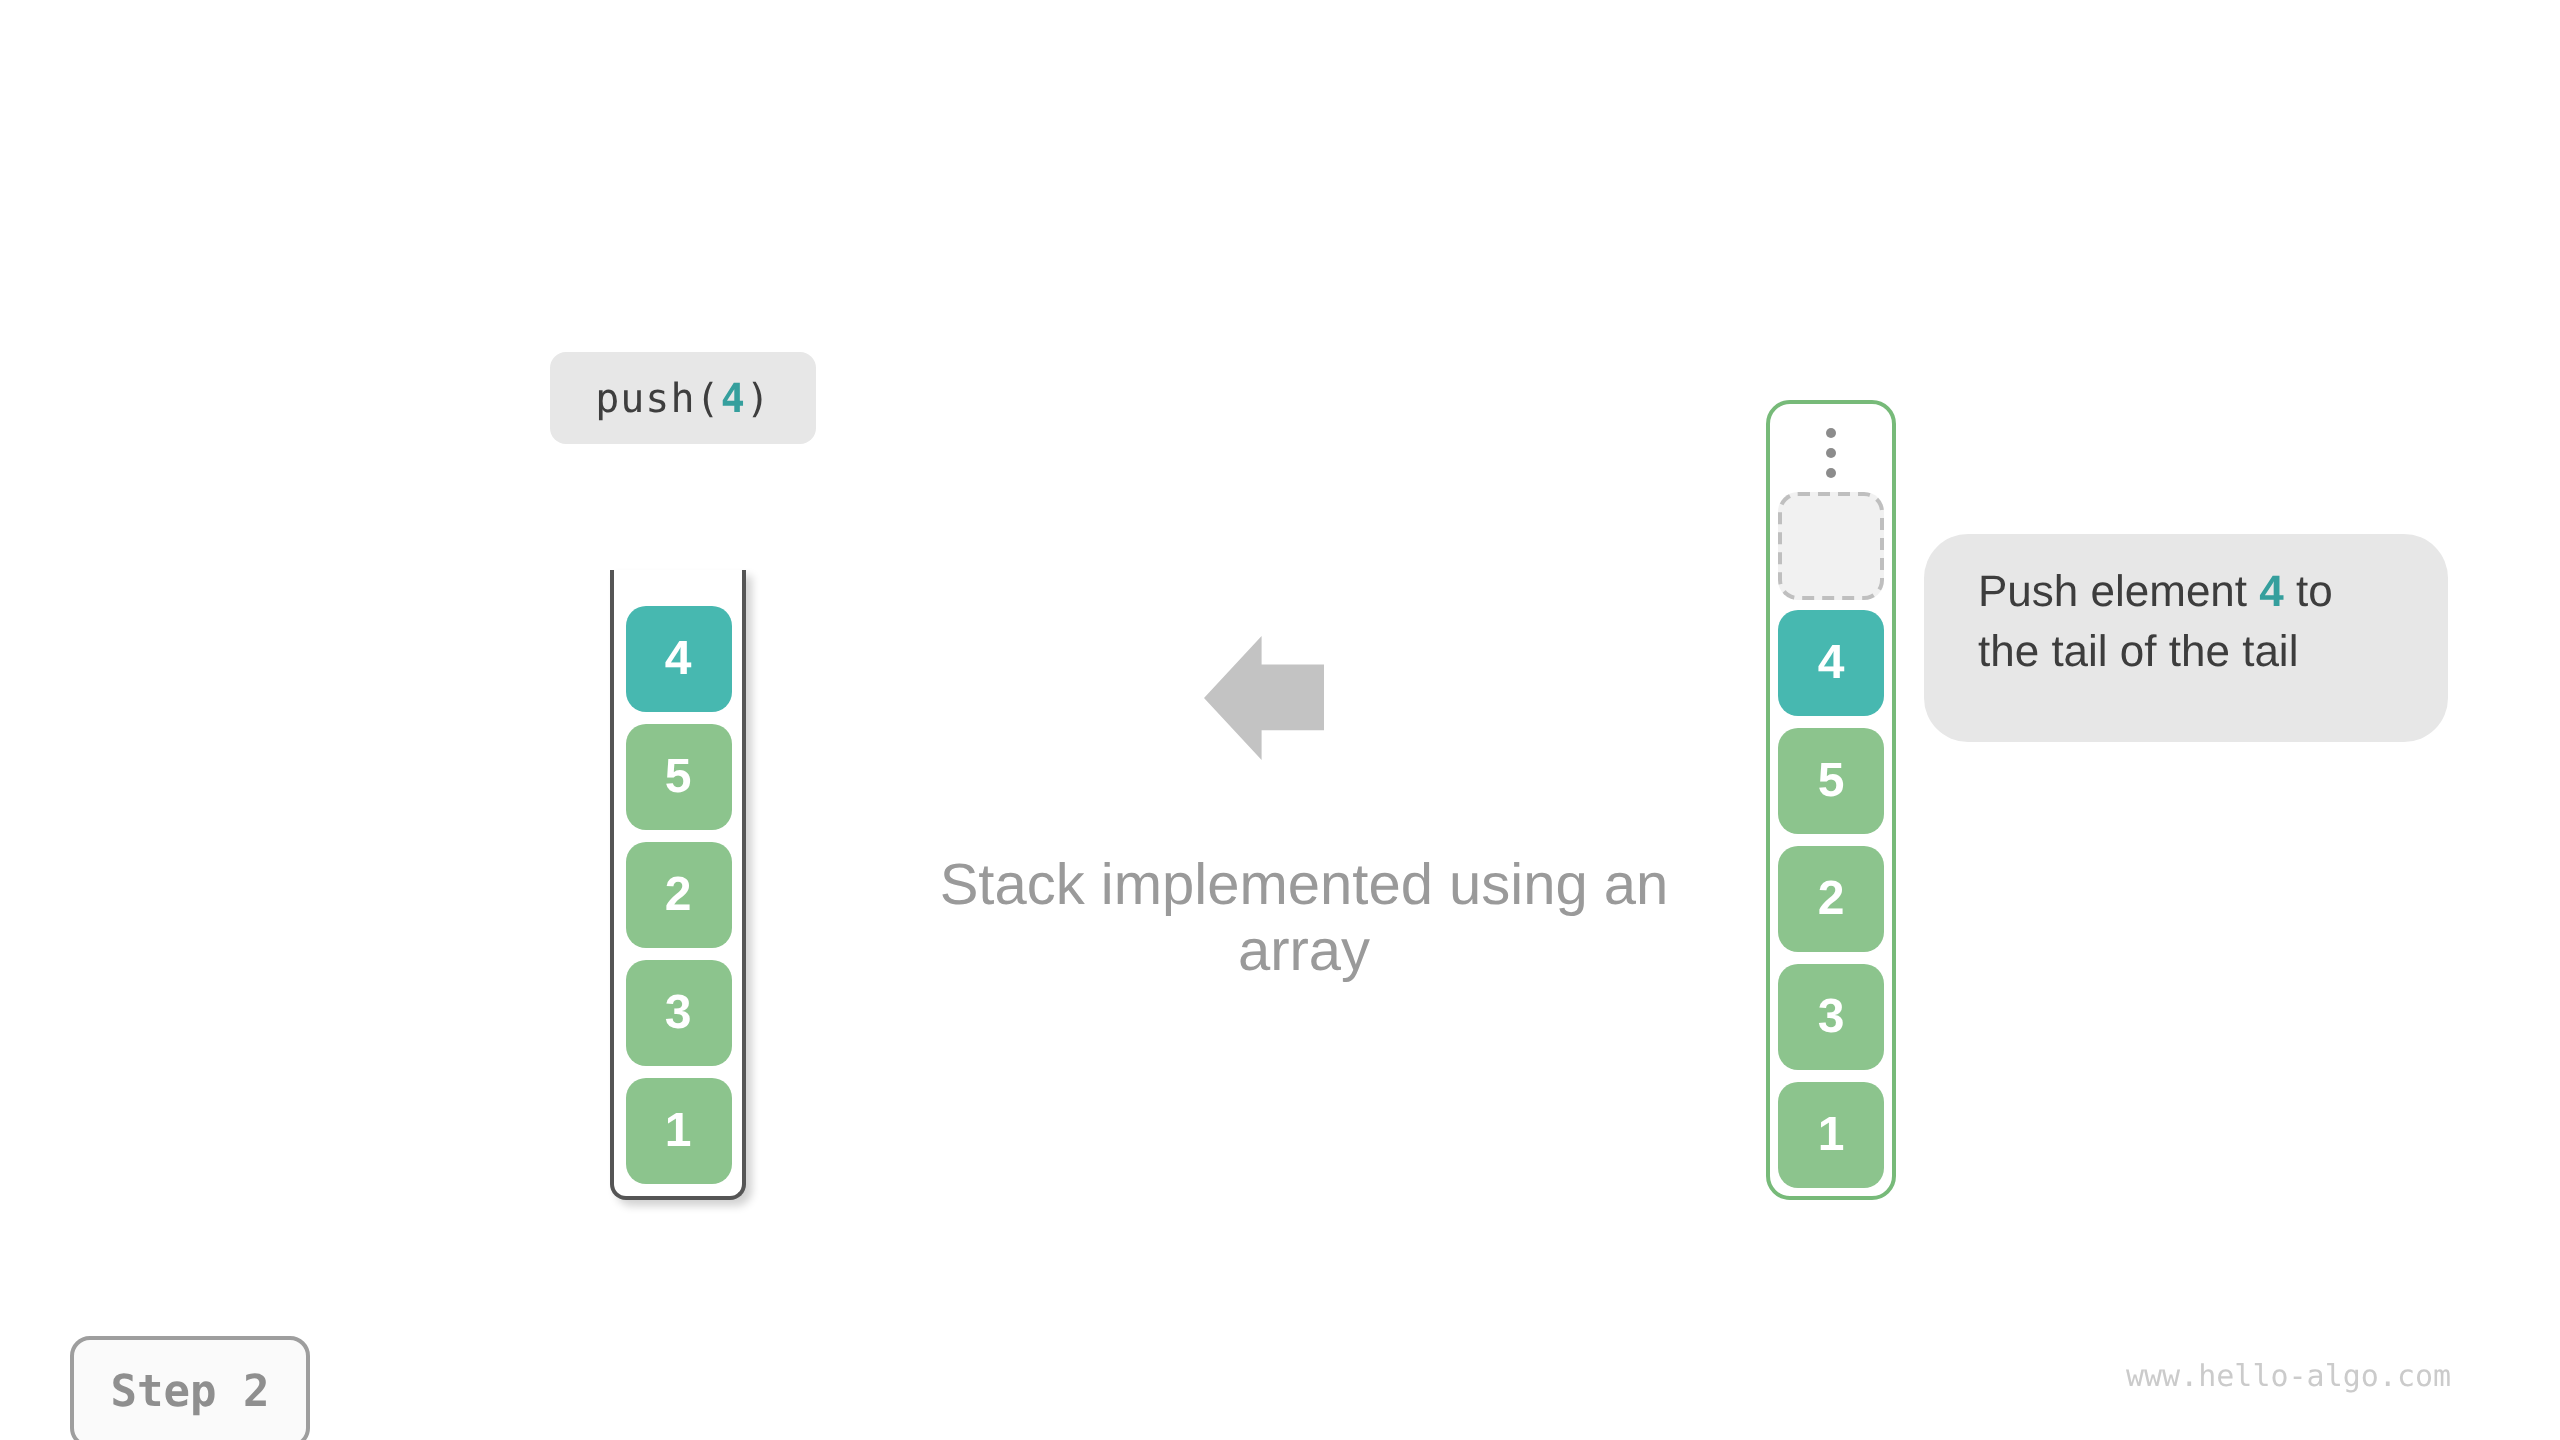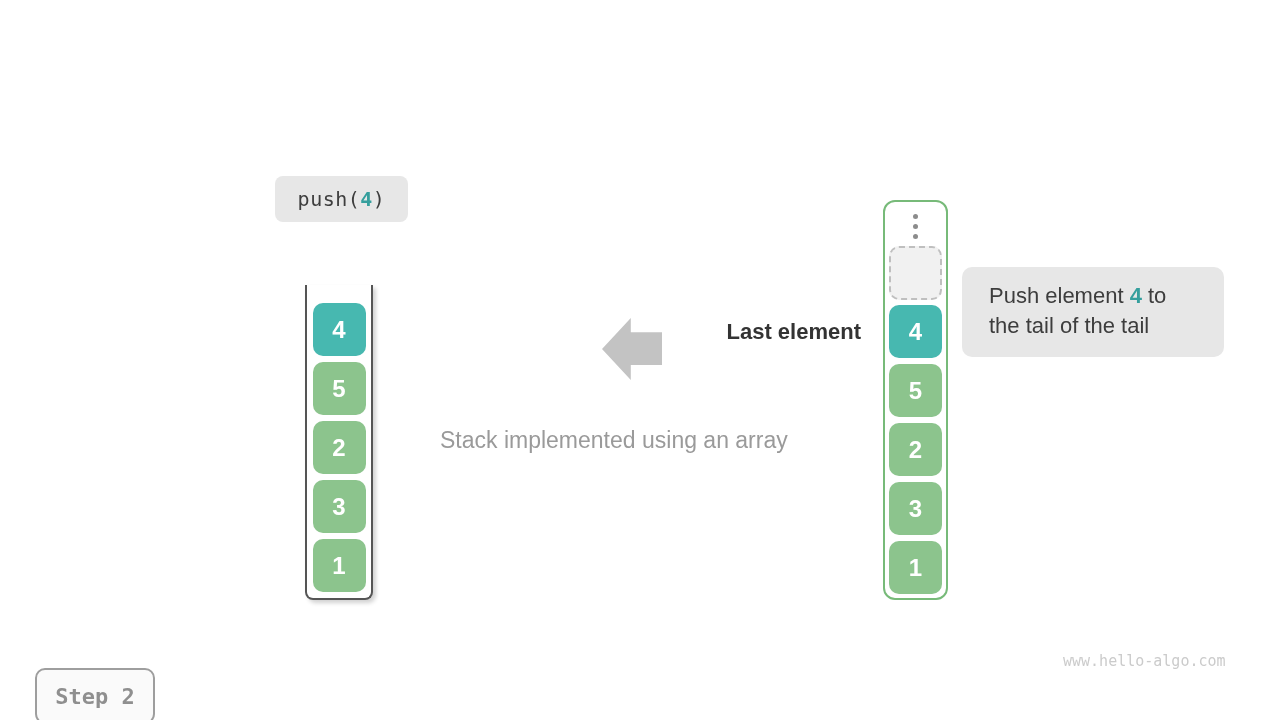--- a/index.html
+++ b/index.html
@@ -63,44 +63,44 @@
     -webkit-clip-path:polygon(0% 50%, 48% 0%, 48% 23%, 100% 23%, 100% 76%, 48% 76%, 48% 100%);
     clip-path:polygon(0% 50%, 48% 0%, 48% 23%, 100% 23%, 100% 76%, 48% 76%, 48% 100%);
   }
   .lbl {
     position:absolute; left:600px; width:261px; text-align:right;
     font-size:22px; font-weight:bold; color:var(--label_dark); line-height:26px;
   }
   .lbl-last { top:319px; }
   .lbl-first { top:553px; }
   .caption {
-    position:absolute; left:440px; top:427px; width:424px; 
-    font-size:23px; color:var(--caption_gray);
+    position:absolute; left:440px; top:427px; width:424px; text-align:center;
+    font-size:29px; color:var(--caption_gray);
   }
 
   
   .note {
-    position:absolute; left:962px; top:267px; width:262px; height:90px;
-    box-sizing:border-box; background:var(--box_gray); border-radius:10px;
+    position:absolute; left:962px; top:267px; width:262px; height:104px;
+    box-sizing:border-box; background:var(--box_gray); border-radius:22px;
     padding:14px 10px 0 27px; font-size:22px; line-height:30px; color:#3d3d3d;
   }
   .note .val { color:var(--accent_teal); font-weight:bold; }
 
   
   .step-badge {
     position:absolute; left:35px; top:639px; width:120px; height:56px;
     box-sizing:border-box; background:#fafafa;
     border:2px solid #9e9e9e; border-radius:10px;
     display:flex; align-items:center; justify-content:center;
     font-family:"DejaVu Sans Mono", monospace;
     font-weight:bold; font-size:22px; color:var(--step_gray);margin-top:29px;
   }
 
   .watermark {
-    position:absolute; left:1063px; top:652px;
+    position:absolute; left:1063px; top:679px;
     font-family:"DejaVu Sans Mono", monospace;
     font-size:15px; color:var(--watermark_gray);
   }
 </style>
 </head>
 <body>
 
 <div class="canvas">
 
   <div class="push-box">
@@ -111,21 +111,20 @@
 
   <div class="left-stack">
     <div class="cell teal">4</div>
     <div class="cell">5</div>
     <div class="cell">2</div>
     <div class="cell">3</div>
     <div class="cell">1</div>
   </div>
 
   <div class="arrow-left"></div>
-  <div class="lbl lbl-last">Last element</div>
   <div class="caption">Stack implemented using an array</div>
 
   <div class="right-stack">
     <div class="dots">
         <i></i>
         <i></i>
         <i></i>
       </div>
     <div class="dashed-slot"></div>
     <div class="cell teal first">4</div>

